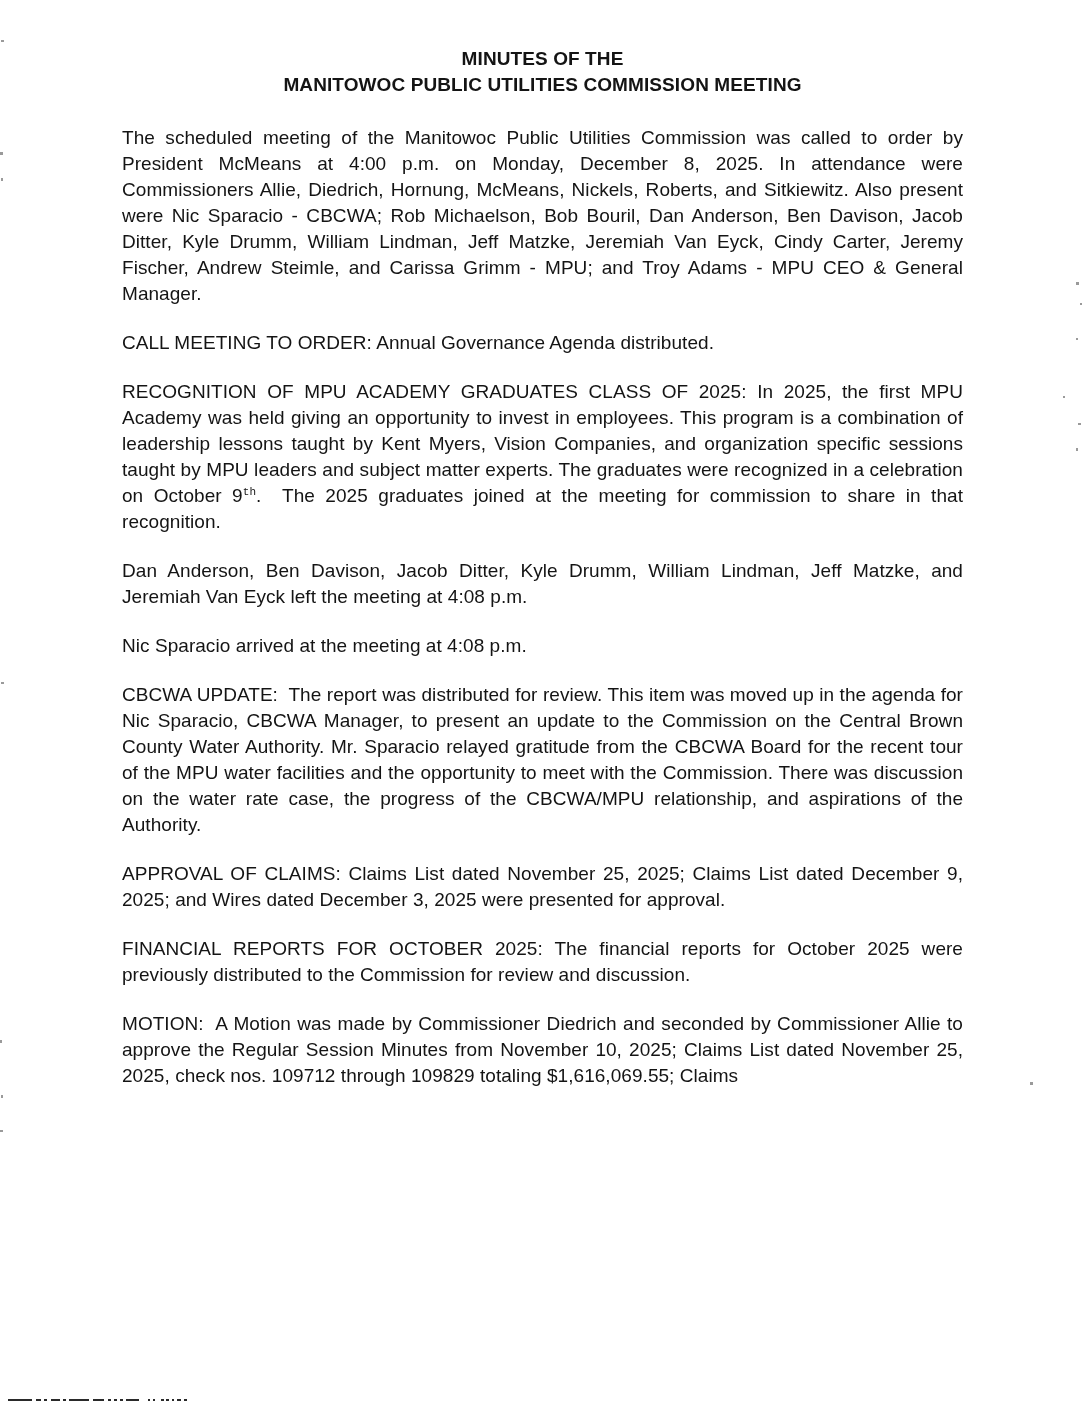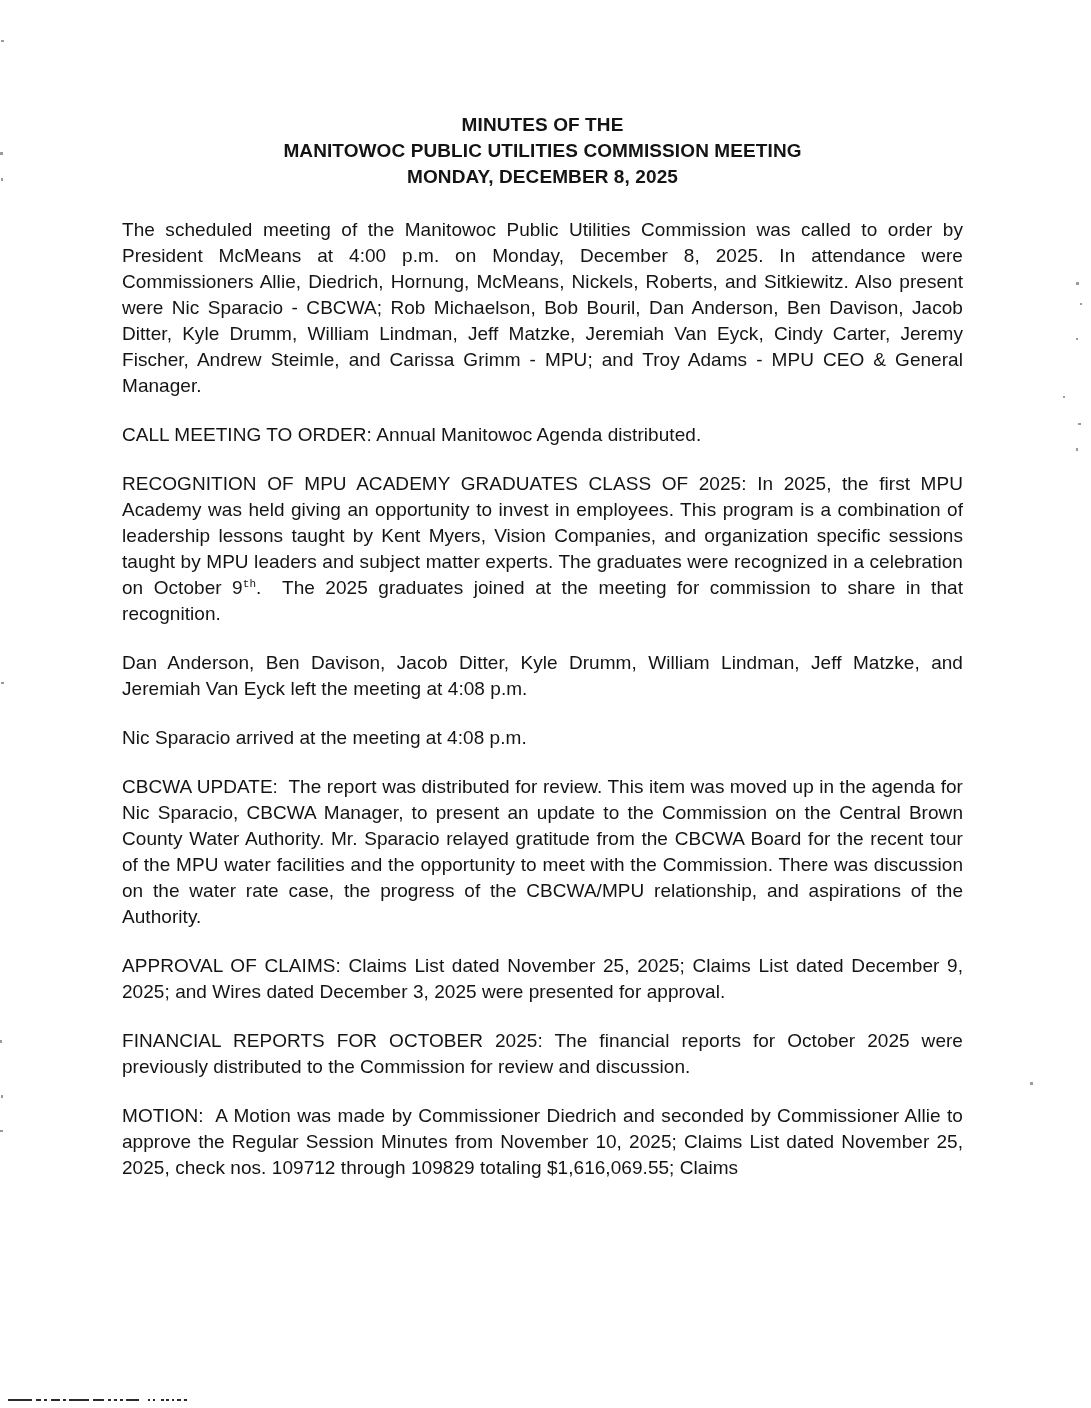--- a/index.html
+++ b/index.html
@@ -13,21 +13,21 @@
     position: relative;
     overflow: hidden;
     font-family: "Liberation Sans", sans-serif;
     color: #141414;
   }
   .doc {
     position: relative;
     box-sizing: border-box;
     width: 1091px;
     height: 1212px;
-    padding: 112px 128px 0 122px;
+    padding: 46px 128px 0 122px;
   }
   .title-block {
     text-align: center;
     font-weight: bold;
     font-size: 19px;
     line-height: 26px;
     margin-bottom: 27px;
     letter-spacing: 0.1px;
   }
   .doc p {
@@ -59,26 +59,25 @@
   }
 </style>
 </head>
 <body>
 
 <div class="doc">
 
   <div class="title-block">
     <div>MINUTES OF THE</div>
     <div>MANITOWOC PUBLIC UTILITIES COMMISSION MEETING</div>
-    <div>MONDAY, DECEMBER 8, 2025</div>
   </div>
 
   <p class="first"><span>The scheduled meeting of the Manitowoc Public Utilities Commission was called to order by President McMeans at 4:00 p.m. on Monday, December 8, 2025. In attendance were Commissioners Allie, Diedrich, Hornung, McMeans, Nickels, Roberts, and Sitkiewitz. Also present were Nic Sparacio - CBCWA; Rob Michaelson, Bob Bouril, Dan Anderson, Ben Davison, Jacob Ditter, Kyle Drumm, William Lindman, Jeff Matzke, Jeremiah Van Eyck, Cindy Carter, Jeremy Fischer, Andrew Steimle, and Carissa Grimm - MPU; and Troy Adams - MPU CEO &amp; General Manager.</span></p>
 
-  <p><span class="b">CALL MEETING TO ORDER:</span><span> Annual Manitowoc Agenda distributed.</span></p>
+  <p><span class="b">CALL MEETING TO ORDER:</span><span> Annual Governance Agenda distributed.</span></p>
 
 
   <p><span class="b">RECOGNITION OF MPU ACADEMY GRADUATES CLASS OF 2025:</span><span> In 2025, the first MPU Academy was held giving an opportunity to invest in employees. This program is a combination of leadership lessons taught by Kent Myers, Vision Companies, and organization specific sessions taught by MPU leaders and subject matter experts. The graduates were recognized in a celebration on October 9</span><sup>th</sup><span>.&nbsp; The 2025 graduates joined at the meeting for commission to share in that recognition.</span></p>
 
   <p><span>Dan Anderson, Ben Davison, Jacob Ditter, Kyle Drumm, William Lindman, Jeff Matzke, and Jeremiah Van Eyck left the meeting at 4:08 p.m.</span></p>
 
   <p><span>Nic Sparacio arrived at the meeting at 4:08 p.m.</span></p>
 
   <p><span class="b">CBCWA UPDATE:</span><span>&nbsp; The report was distributed for review. This item was moved up in the agenda for Nic Sparacio, CBCWA Manager, to present an update to the Commission on the Central Brown County Water Authority. Mr. Sparacio relayed gratitude from the CBCWA Board for the recent tour of the MPU water facilities and the opportunity to meet with the Commission. There was discussion on the water rate case, the progress of the CBCWA/MPU relationship, and aspirations of the Authority.</span></p>
 

